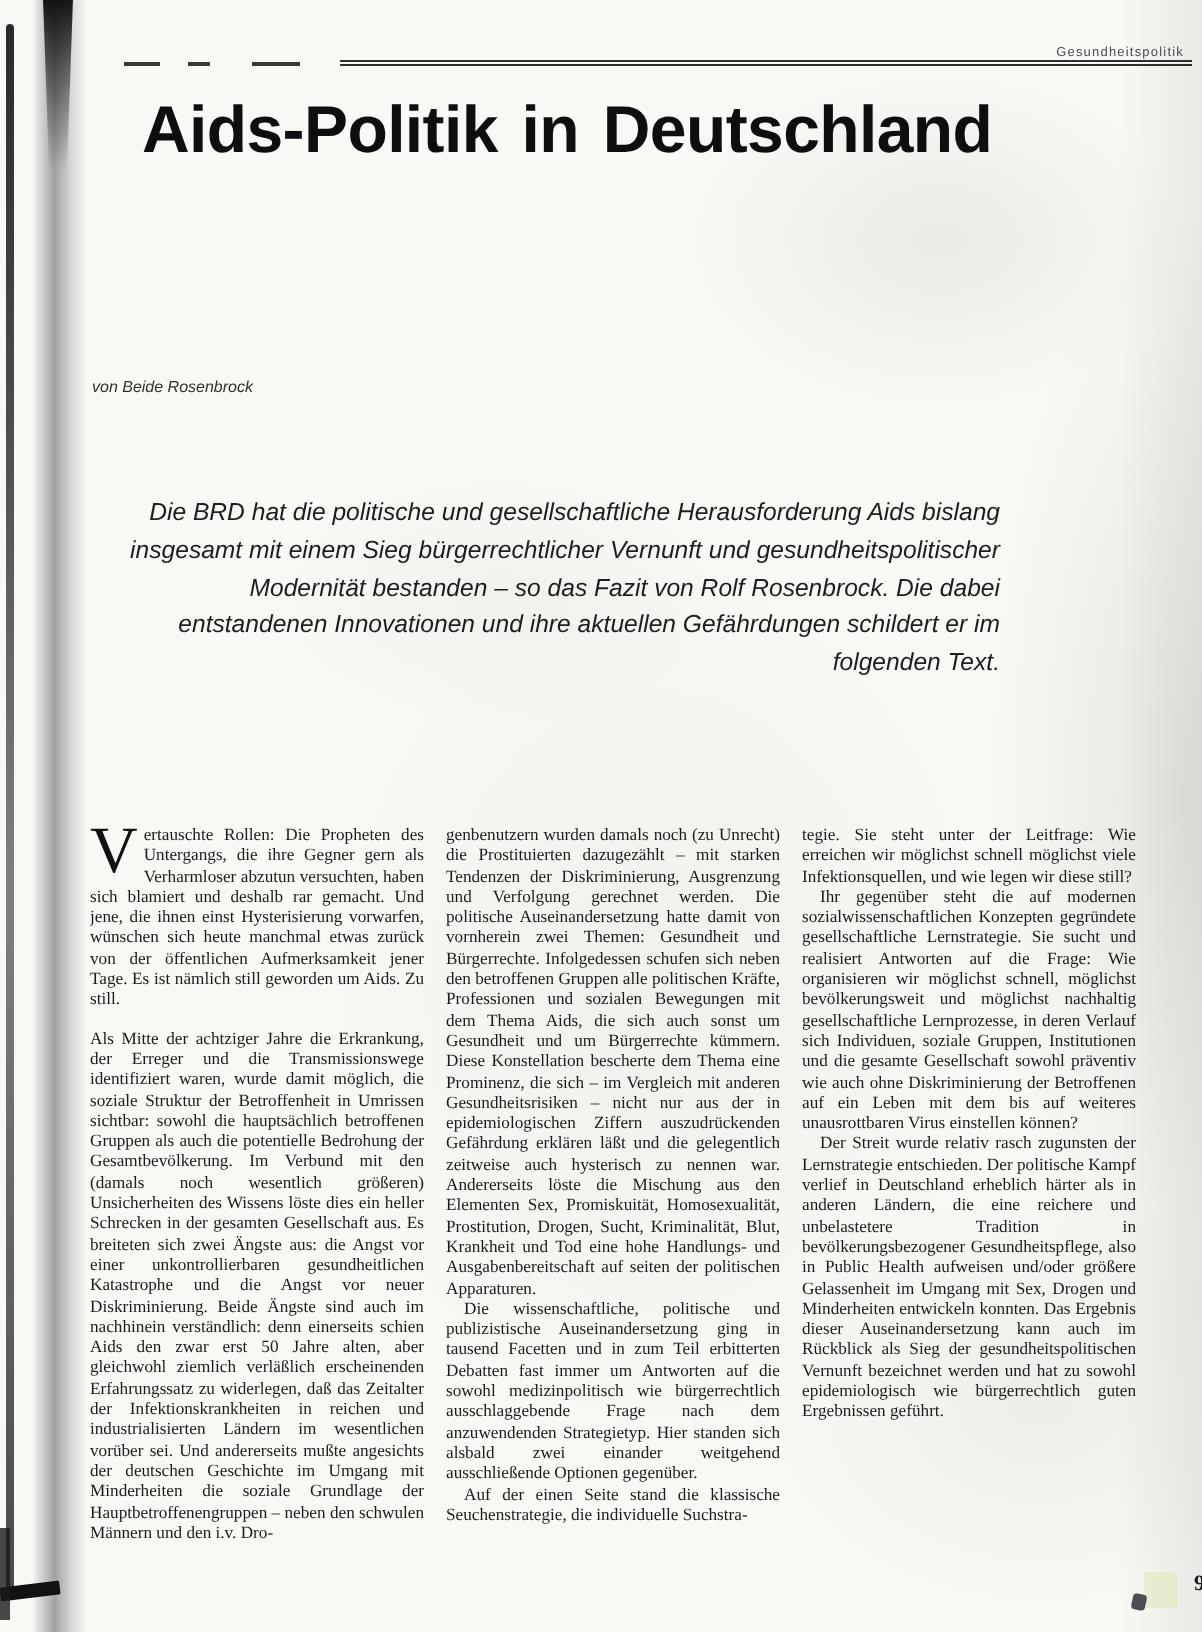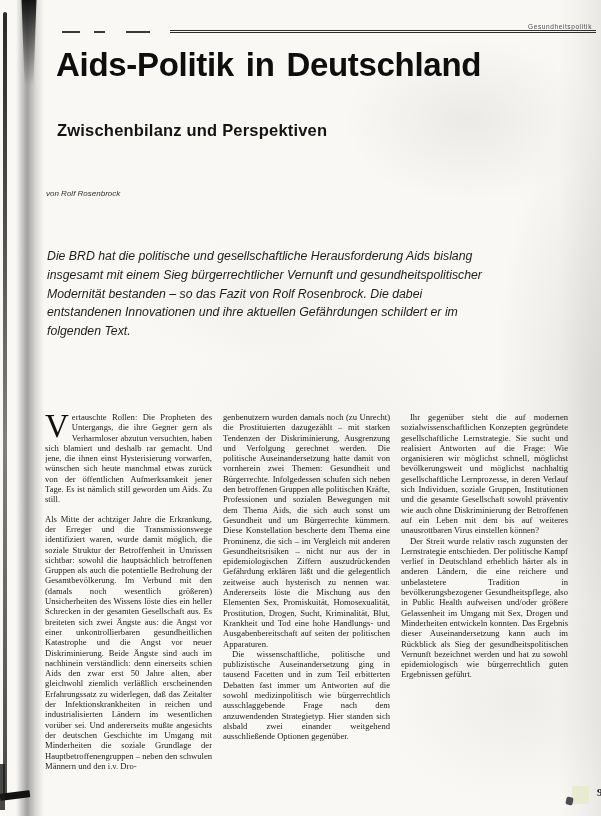--- a/index.html
+++ b/index.html
@@ -47,35 +47,35 @@
   
   .rule{position:absolute;top:30px;left:170px;width:426px;height:3px;
     background:linear-gradient(#2e2e2e 34%, transparent 34%, transparent 66%, #2e2e2e 66%);}
   .dash{position:absolute;top:31px;height:2px;background:#3a3a3a;}
   .d1{left:62px;width:18px;} .d2{left:94px;width:11px;} .d3{left:126px;width:24px;}
   .rubric{
     position:absolute;top:23px;right:9px;
     font-size:6.5px;letter-spacing:.6px;color:#4a4a48;
   }
   .title{
-    position:absolute;top:46px;left:56px;margin:0;
+    position:absolute;top:46px;left:71px;margin:0;
     font-size:33px;font-weight:700;letter-spacing:-.3px;word-spacing:3px;color:#0e0e0e;
   }
   .subtitle{
     position:absolute;top:121px;left:57px;margin:0;
     font-size:16.5px;font-weight:700;color:#141414;letter-spacing:.2px;
   }
   .byline{
     position:absolute;top:189px;left:46px;
     font-size:8px;font-style:italic;color:#30302e;
   }
   .standfirst{
     position:absolute;top:247px;left:47px;width:453px;margin:0;
     font-size:12.3px;line-height:18.8px;font-style:italic;font-weight:500;color:#1e1e1e;
-    text-align:left;
+    text-align:right;
   }
   
   .columns{
     position:absolute;top:412px;left:45px;width:523px;height:365px;
     display:flex;gap:11px;overflow:hidden;
   }
   .col{flex:1 1 0;overflow:hidden;}
   .col p{
     margin:0;font-family:"Liberation Serif",serif;
     font-size:8.6px;line-height:10.3px;color:#1b1b1b;
@@ -118,34 +118,35 @@
 
   <div class="content">
 
     <div class="dash d1"></div>
     <div class="dash d2"></div>
     <div class="dash d3"></div>
     <div class="rule"></div>
     <div class="rubric">Gesundheitspolitik</div>
 
     <h1 class="title">Aids-Politik in Deutschland</h1>
-    <h2 class="subtitle">Zwischenbilanz und Perspektiven</h2>
-    <div class="byline">von Rolf Rosenbrock</div>
+    <div class="byline">von Beide Rosenbrock</div>
     <p class="standfirst">Die BRD hat die politische und gesellschaftliche Herausforderung Aids bislang insgesamt mit einem Sieg bürgerrechtlicher Vernunft und gesundheitspolitischer Modernität bestanden – so das Fazit von Rolf Rosenbrock. Die dabei entstandenen Innovationen und ihre aktuellen Gefährdungen schildert er im folgenden Text.</p>
 
     <div class="columns">
       <div class="col">
         <p class="gap-after"><span class="dropcap">V</span><span>ertauschte Rollen: Die Propheten des Untergangs, die ihre Gegner gern als Verharmloser abzutun versuchten, haben sich blamiert und deshalb rar gemacht. Und jene, die ihnen einst Hysterisierung vorwarfen, wünschen sich heute manchmal etwas zurück von der öffentlichen Aufmerksamkeit jener Tage. Es ist nämlich still geworden um Aids. Zu still.</span></p>
         <p>Als Mitte der achtziger Jahre die Erkrankung, der Erreger und die Transmissionswege identifiziert waren, wurde damit möglich, die soziale Struktur der Betroffenheit in Umrissen sichtbar: sowohl die hauptsächlich betroffenen Gruppen als auch die potentielle Bedrohung der Gesamtbevölkerung. Im Verbund mit den (damals noch wesentlich größeren) Unsicherheiten des Wissens löste dies ein heller Schrecken in der gesamten Gesellschaft aus. Es breiteten sich zwei Ängste aus: die Angst vor einer unkontrollierbaren gesundheitlichen Katastrophe und die Angst vor neuer Diskriminierung. Beide Ängste sind auch im nachhinein verständlich: denn einerseits schien Aids den zwar erst 50 Jahre alten, aber gleichwohl ziemlich verläßlich erscheinenden Erfahrungssatz zu widerlegen, daß das Zeitalter der Infektionskrankheiten in reichen und industrialisierten Ländern im wesentlichen vorüber sei. Und andererseits mußte angesichts der deutschen Geschichte im Umgang mit Minderheiten die soziale Grundlage der Hauptbetroffenengruppen – neben den schwulen Männern und den i.v. Dro-</p>
       </div>
       <div class="col">
         <p>genbenutzern wurden damals noch (zu Unrecht) die Prostituierten dazugezählt – mit starken Tendenzen der Diskriminierung, Ausgrenzung und Verfolgung gerechnet werden. Die politische Auseinandersetzung hatte damit von vornherein zwei Themen: Gesundheit und Bürgerrechte. Infolgedessen schufen sich neben den betroffenen Gruppen alle politischen Kräfte, Professionen und sozialen Bewegungen mit dem Thema Aids, die sich auch sonst um Gesundheit und um Bürgerrechte kümmern. Diese Konstellation bescherte dem Thema eine Prominenz, die sich – im Vergleich mit anderen Gesundheitsrisiken – nicht nur aus der in epidemiologischen Ziffern auszudrückenden Gefährdung erklären läßt und die gelegentlich zeitweise auch hysterisch zu nennen war. Andererseits löste die Mischung aus den Elementen Sex, Promiskuität, Homosexualität, Prostitution, Drogen, Sucht, Kriminalität, Blut, Krankheit und Tod eine hohe Handlungs- und Ausgabenbereitschaft auf seiten der politischen Apparaturen.</p>
         <p class="p-indent">Die wissenschaftliche, politische und publizistische Auseinandersetzung ging in tausend Facetten und in zum Teil erbitterten Debatten fast immer um Antworten auf die sowohl medizinpolitisch wie bürgerrechtlich ausschlaggebende Frage nach dem anzuwendenden Strategietyp. Hier standen sich alsbald zwei einander weitgehend ausschließende Optionen gegenüber.</p>
+        <p class="p-indent">Auf der einen Seite stand die klassische Seuchenstrategie, die individuelle Suchstra-</p>
       </div>
       <div class="col">
+        <p>tegie. Sie steht unter der Leitfrage: Wie erreichen wir möglichst schnell möglichst viele Infektionsquellen, und wie legen wir diese still?</p>
         <p class="p-indent">Ihr gegenüber steht die auf modernen sozialwissenschaftlichen Konzepten gegründete gesellschaftliche Lernstrategie. Sie sucht und realisiert Antworten auf die Frage: Wie organisieren wir möglichst schnell, möglichst bevölkerungsweit und möglichst nachhaltig gesellschaftliche Lernprozesse, in deren Verlauf sich Individuen, soziale Gruppen, Institutionen und die gesamte Gesellschaft sowohl präventiv wie auch ohne Diskriminierung der Betroffenen auf ein Leben mit dem bis auf weiteres unausrottbaren Virus einstellen können?</p>
         <p class="p-indent">Der Streit wurde relativ rasch zugunsten der Lernstrategie entschieden. Der politische Kampf verlief in Deutschland erheblich härter als in anderen Ländern, die eine reichere und unbelastetere Tradition in bevölkerungsbezogener Gesundheitspflege, also in Public Health aufweisen und/oder größere Gelassenheit im Umgang mit Sex, Drogen und Minderheiten entwickeln konnten. Das Ergebnis dieser Auseinandersetzung kann auch im Rückblick als Sieg der gesundheitspolitischen Vernunft bezeichnet werden und hat zu sowohl epidemiologisch wie bürgerrechtlich guten Ergebnissen geführt.</p>
       </div>
     </div>
 
     <div class="journal-line">Mabuse 100 (März/April 1996)</div>
     <div class="pagenum-blob"></div>
     <div class="pagenum">91</div>
     <div class="pagenum-smudge"></div>
 

